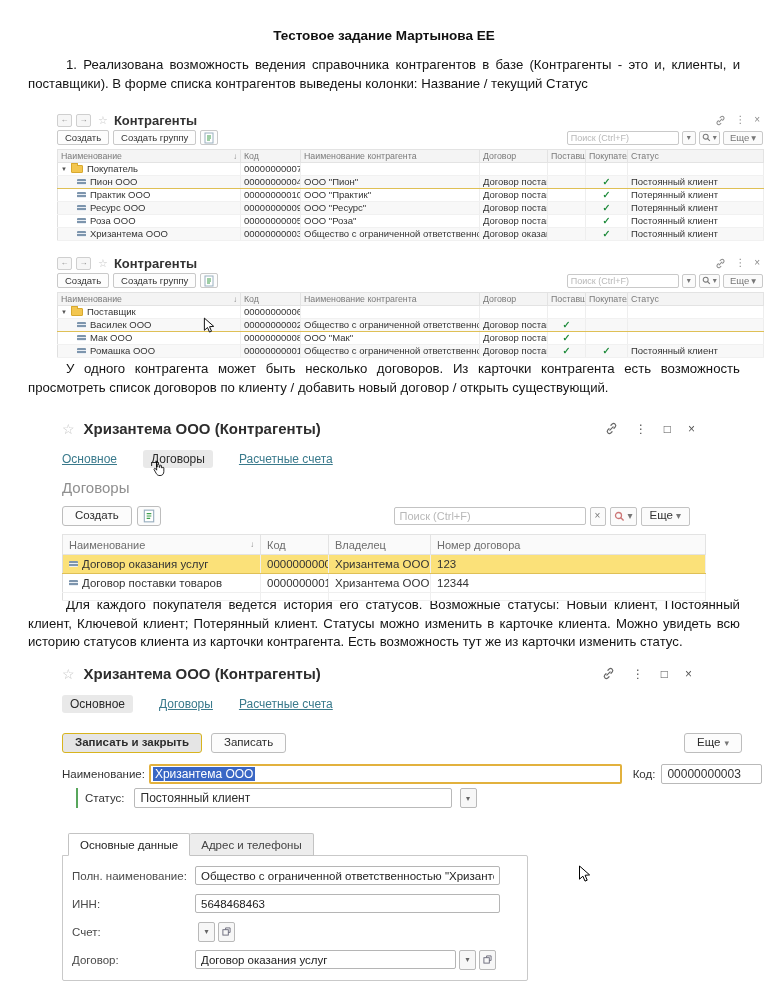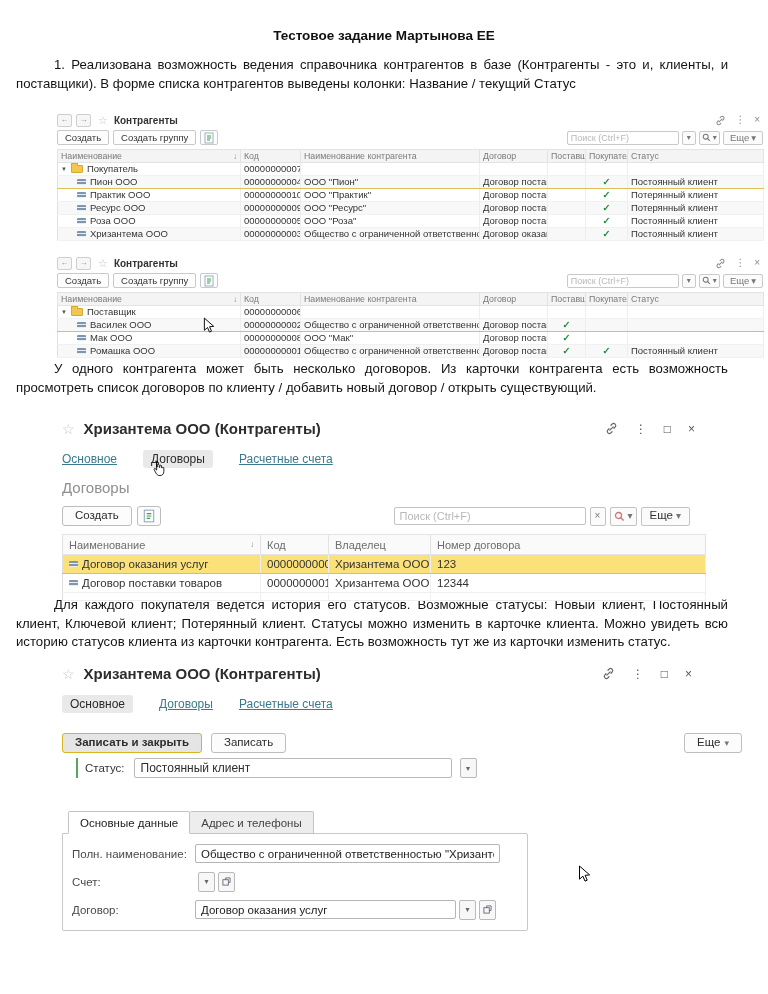--- a/index.html
+++ b/index.html
@@ -1,34 +1,34 @@
 <!DOCTYPE html>
 <html><head>
 <meta charset="utf-8">
 <style>
   *{box-sizing:border-box;margin:0;padding:0}
   html,body{width:768px;height:994px}
   body{position:relative;background:#fff;font-family:"Liberation Sans",sans-serif;color:#1a1a1a;overflow:hidden}
 
   
   .doc-title{position:absolute;top:28px;left:0;width:768px;text-align:center;font-size:13.5px;font-weight:600;color:#111}
-  .para{position:absolute;left:16px;width:712px;font-size:13.2px;line-height:18.5px;text-align:justify;text-indent:38px;color:#141414}
+  .para{position:absolute;left:28px;width:712px;font-size:13.2px;line-height:18.5px;text-align:justify;text-indent:38px;color:#141414}
   .p1{top:56px}.p2{top:360px}.p3{top:596px}
 
   
   .shot{position:absolute;background:#fff}
   svg{display:block}
 
   
   .lwin{left:57px;width:706px}
   .winnav{display:flex;align-items:center;height:16px;gap:4px}
   .navbtn{width:15px;height:13px;border:1px solid #cfcfcf;background:#f6f6f6;border-radius:2px;
           font-size:8px;color:#8a8a8a;display:inline-flex;align-items:center;justify-content:center;line-height:1}
   .star-s{color:#c8c8c8;font-size:11px;margin-left:3px;line-height:1}
-  .wtitle-s{font-weight:bold;font-size:10px;color:#333;margin-left:2px;white-space:nowrap}
+  .wtitle-s{font-weight:bold;font-size:13px;color:#333;margin-left:2px;white-space:nowrap}
   .winctl{margin-left:auto;display:flex;align-items:center;gap:9px;color:#8a8a8a;font-size:10px;margin-right:3px;line-height:1}
   .tbar{display:flex;align-items:center;height:19px;gap:4px}
   .btn-s{height:15px;padding:0 7px;border:1px solid #c9c9c9;border-radius:2px;background:#fdfdfd;
          font-size:9.5px;color:#333;display:inline-flex;align-items:center;gap:3px;white-space:nowrap;line-height:1}
   .iconbtn-s{width:18px;padding:0;justify-content:center}
   .srch-grp{margin-left:auto;display:flex;align-items:center;gap:3px}
   .search-s{width:112px;height:14px;border:1px solid #c9c9c9;border-radius:2px;font-size:9px;padding:0 3px;color:#555;
             font-family:"Liberation Sans",sans-serif}
   input::placeholder{color:#b8b8b8}
   .mini-s{height:14px;min-width:14px;padding:0 2px;font-size:8px;color:#777;border:1px solid #c9c9c9;border-radius:2px;
@@ -101,21 +101,21 @@
   .grp-labels .g2{position:absolute;left:183px}
   .ctrl-row{display:flex;align-items:center;margin-top:3px;height:22px}
   .grp{display:flex;align-items:center;border-left:2px solid #58a65c;padding-left:7px;height:20px;gap:5px}
   .grp2{margin-left:14px}
   .cbx{width:13px;height:13px;border:1px solid #999;border-radius:2px;background:#fff;display:inline-flex;
        align-items:center;justify-content:center;font-size:10px;color:#1d8a3a;font-weight:bold;line-height:1}
   .sel-field{width:318px;height:20px;border:1px solid #b9b9b9;border-radius:2px;font-size:12px;color:#2d2d2d;
              display:flex;align-items:center;padding:0 6px;margin-left:4px;white-space:nowrap;overflow:hidden}
   .dd-btn{width:17px;height:20px;border:1px solid #b9b9b9;border-radius:2px;background:#f7f7f7;color:#666;
           font-size:8px;display:inline-flex;align-items:center;justify-content:center;margin-left:3px}
-  .itabs{display:flex;margin-top:32px;padding-left:6px;position:relative;z-index:2}
+  .itabs{display:flex;margin-top:24px;padding-left:6px;position:relative;z-index:2}
   .itab{height:23px;padding:0 11px;font-size:11.5px;display:inline-flex;align-items:center;border:1px solid #c3c3c3;
         background:#ededed;color:#444;border-radius:2px 2px 0 0}
   .itab.active{background:#fff;border-bottom:1px solid #fff;margin-bottom:-1px;color:#222}
   .itab + .itab{border-left:none}
   .fieldset{width:466px;border:1px solid #c9c9c9;border-radius:0 2px 2px 2px;margin-top:-1px;padding:7px 0 10px;
             position:relative;z-index:1;background:#fff}
   .frow{display:flex;align-items:center;margin:7px 9px 0;height:21px}
   .frow .lbl{width:123px;flex:none;color:#4a4a4a}
   .inp{height:19px;border:1px solid #b5b5b5;border-radius:2px;font-size:11.5px;color:#222;padding:0 5px;
        font-family:"Liberation Sans",sans-serif;background:#fff}
@@ -562,39 +562,51 @@
         <span>Записать и закрыть</span>
       </span>
     <span class="btn-b">
         <span>Записать</span>
       </span>
     <span class="btn-b more4">
         <span>Еще</span> 
         <span style="font-size:9px;color:#777">▾</span>
       </span>
   </div>
+  <div class="fldrow">
+    <span class="lbl">Наименование:</span>
+    <span class="name-input">
+        <span class="selected-text">Хризантема ООО</span>
+      </span>
+    <span class="lbl" style="margin-left:11px">Код:</span>
+    <span class="code-box">00000000003</span>
+  </div>
   <div class="ctrl-row">
     <span class="grp grp2">
       <span class="lbl">Статус:</span>
       <span class="sel-field">Постоянный клиент</span>
       <span class="dd-btn">
           <span>▾</span>
         </span>
     </span>
   </div>
   <div class="itabs">
     <span class="itab active">Основные данные</span>
     <span class="itab">Адрес и телефоны</span>
   </div>
   <div class="fieldset">
     <div class="frow" style="margin-top:2px">
       <span class="lbl">Полн. наименование:</span>
       <input class="inp inp-wide" value="Общество с ограниченной ответственностью &quot;Хризантема&quot;" style="">
     </div>
     <div class="frow">
+      <span class="lbl">ИНН:</span>
+      <input class="inp inp-wide" value="5648468463" style="">
+    </div>
+    <div class="frow">
       <span class="lbl">Счет:</span>
       <span class="dd-btn">
           <span>▾</span>
         </span>
       <span class="dd-btn">
         <svg width="9" height="9" viewBox="0 0 10 10">
             <rect x="1" y="3" width="6" height="6" fill="none" stroke="#667" stroke-width="1"></rect>
             <path d="M4 3V1h5v5H7" stroke="#667" fill="none" stroke-width="1"></path>
           </svg>
       </span>

